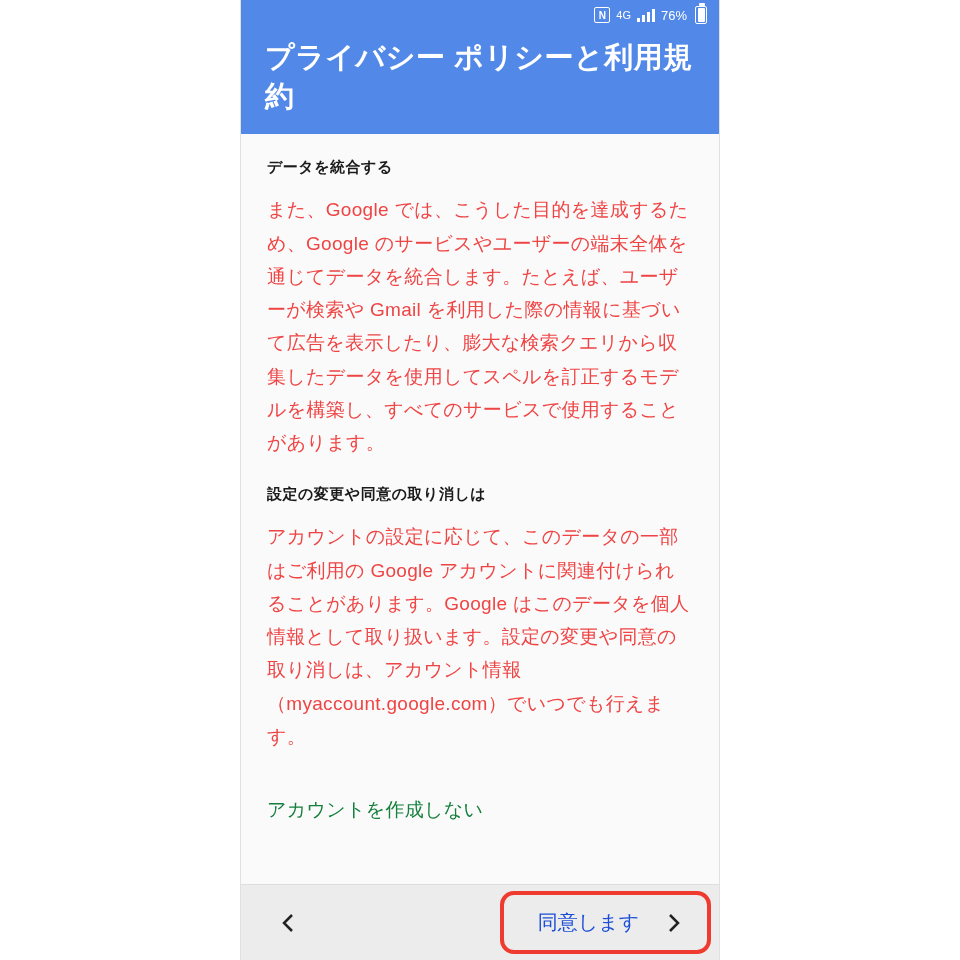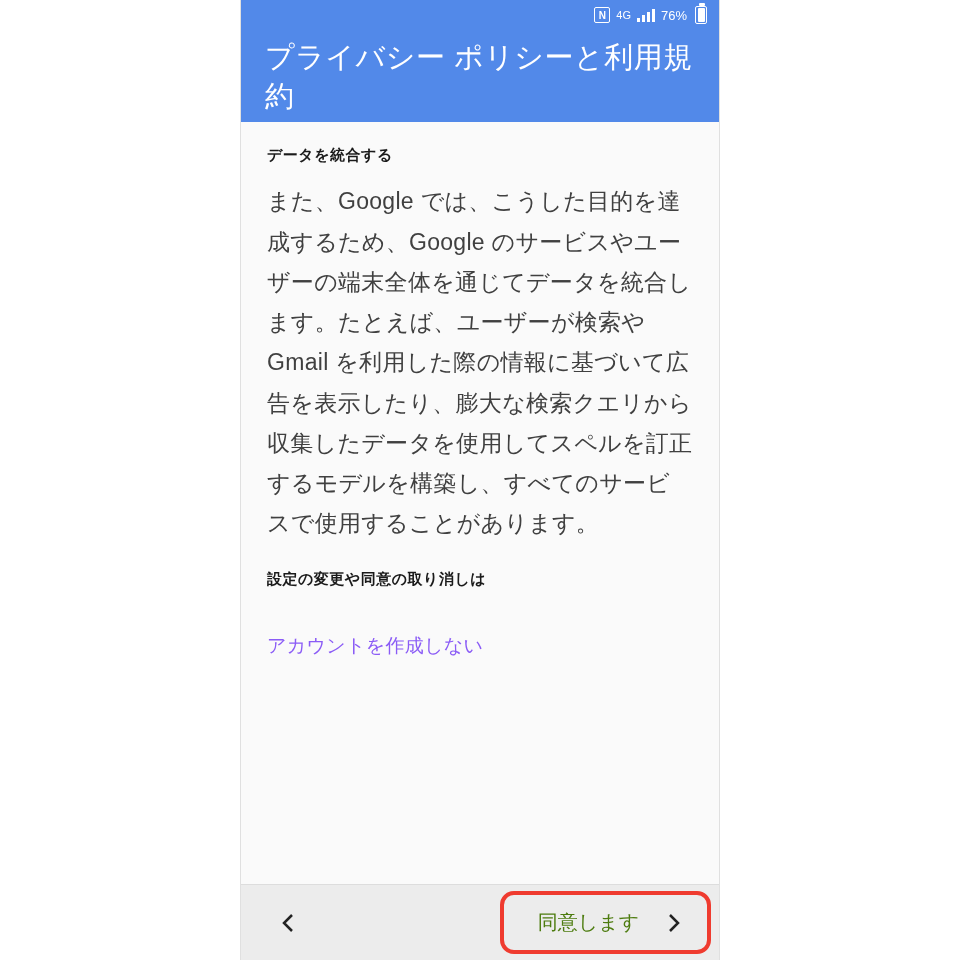--- a/index.html
+++ b/index.html
@@ -31,52 +31,52 @@
       display: flex;
       justify-content: flex-end;
       align-items: center;
       gap: 6px;
       padding: 0 12px;
       font-size: 13px;
       color: #ffffff;
     }
     .status-bar .sig svg { display: block; }
     .title {
-      padding: 8px 24px 6px 24px;
+      padding: 8px 24px 18px 24px;
       font-size: 29px;
-      font-weight: 400;
+      font-weight: 700;
       line-height: 1.35;
       letter-spacing: 0.5px;
     }
     .content {
       flex: 1;
       overflow: hidden;
       background: #fafafa;
       padding: 24px 26px 10px 26px;
     }
     .section-heading {
       font-weight: 700;
       font-size: 15px;
       color: #1a1a1a;
       margin-bottom: 6px;
       letter-spacing: 0.5px;
     }
     .section-body {
-      font-size: 23px;
-      color: #404040;
+      font-size: 19px;
+      color: #ef4444;
       line-height: 1.75;
       letter-spacing: 0.3px;
       margin-top: 16px;
     }
     .section + .section { margin-top: 26px; }
     .link-row {
       margin-top: 44px;
     }
     .link {
-      color: #8b5cf6;
+      color: #15803d;
       font-size: 19px;
       letter-spacing: 0.3px;
     }
     .footer {
       height: 76px;
       background: #ececec;
       display: flex;
       align-items: stretch;
       border-top: 1px solid #ddd;
     }
@@ -87,21 +87,21 @@
       justify-content: flex-start;
       padding-left: 40px;
     }
     .agree-btn {
       flex: 1;
       display: flex;
       align-items: center;
       justify-content: center;
       gap: 28px;
       font-size: 20px;
-      color: #4d7c0f;
+      color: #1d4ed8;
       position: relative;
     }
     .agree-highlight {
       position: absolute;
       inset: 6px 8px 6px 0px;
       border: 4px solid #ef3b2f;
       border-radius: 14px;
       pointer-events: none;
     }
     .chev {
@@ -150,20 +150,21 @@
     <div class="title">プライバシー ポリシーと利用規約</div>
   </div>
 
   <div class="content">
     <div class="section">
       <div class="section-heading">データを統合する</div>
       <div class="section-body">また、Google では、こうした目的を達成するため、Google のサービスやユーザーの端末全体を通じてデータを統合します。たとえば、ユーザーが検索や Gmail を利用した際の情報に基づいて広告を表示したり、膨大な検索クエリから収集したデータを使用してスペルを訂正するモデルを構築し、すべてのサービスで使用することがあります。</div>
     </div>
     <div class="section">
       <div class="section-heading">設定の変更や同意の取り消しは</div>
+      <div class="section-body">アカウントの設定に応じて、このデータの一部はご利用の Google アカウントに関連付けられることがあります。Google はこのデータを個人情報として取り扱います。設定の変更や同意の取り消しは、アカウント情報（myaccount.google.com）でいつでも行えます。</div>
     </div>
     <div class="link-row">
       <span class="link">アカウントを作成しない</span>
     </div>
   </div>
 
   <div class="footer">
     <div class="back-btn">
       <span class="chev">
         <svg width="14" height="20" viewBox="0 0 14 20">

